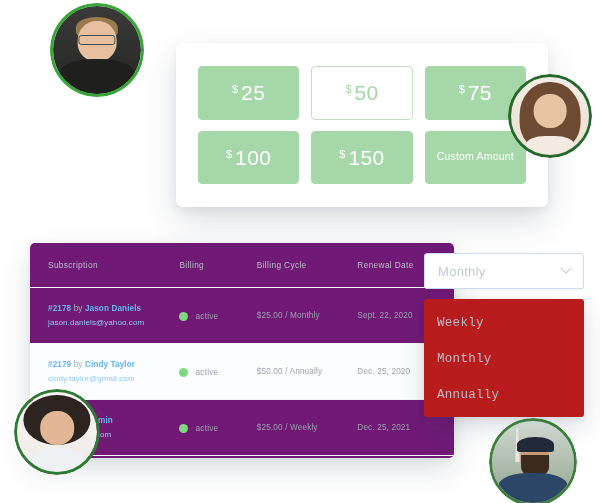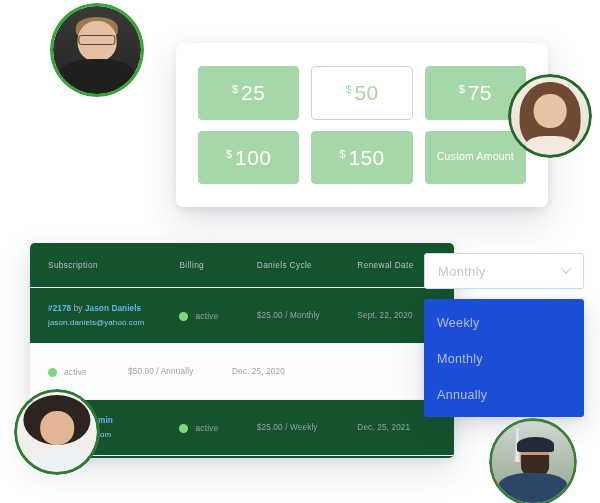--- a/index.html
+++ b/index.html
@@ -167,21 +167,21 @@
     letter-spacing: .2px;
   }
 
   
   .table-card {
     position: absolute;
     left: 30px;
     top: 243px;
     width: 424px;
     height: 215px;
-    background: #14532d;
+    background: #701a75;
     border-radius: 5px;
     box-shadow: 0 12px 30px rgba(35,50,75,0.15), 0 2px 8px rgba(35,50,75,0.07);
     z-index: 3;
     overflow: hidden;
   }
   .tbl-head {
     display: flex;
     align-items: center;
     height: 45px;
     padding: 0 0 0 18px;
@@ -283,25 +283,26 @@
     border-right: 1.3px solid #c6cbd3;
     border-bottom: 1.3px solid #c6cbd3;
     transform: rotate(45deg) translate(-2px,-2px);
     flex: none;
   }
   .select-menu {
     position: absolute;
     left: 0;
     top: 46px;
     width: 160px;
-    background: #1d4ed8;
+    background: #b91c1c;
     border-radius: 3px;
     box-shadow: 0 10px 26px rgba(35,50,75,0.17), 0 2px 7px rgba(35,50,75,0.08);
     padding: 6px 0 4px;
     box-sizing: border-box;
+    font-family: Liberation Mono, monospace;
   }
   .opt {
     height: 36px;
     display: flex;
     align-items: center;
     padding: 0 13px;
     font-size: 12.5px;
     color: #b6bcc5;
     letter-spacing: .3px;
     cursor: pointer;
@@ -414,38 +415,42 @@
       </div>
 
     </div>
   </div>
 
   <div class="table-card">
 
     <div class="tbl-head">
       <div class="th col-sub">Subscription</div>
       <div class="th col-stat">Billing</div>
-      <div class="th col-bill">Daniels Cycle</div>
+      <div class="th col-bill">Billing Cycle</div>
       <div class="th col-renew">Renewal Date</div>
     </div>
 
     <div class="tbl-row">
       <div class="col-sub">
         <div class="sub-id"><span>#2178</span> <span class="by">by</span> <span class="who">Jason Daniels</span></div>
         <div class="sub-mail">jason.daniels@yahoo.com</div>
       </div>
       <div class="col-stat status-cell">
         <span class="dot"></span>
         <span class="status-txt">active</span>
       </div>
       <div class="col-bill cell-txt">$25.00 / Monthly</div>
       <div class="col-renew cell-txt">Sept. 22, 2020</div>
     </div>
 
     <div class="tbl-row">
+      <div class="col-sub">
+        <div class="sub-id"><span>#2179</span> <span class="by">by</span> <span class="who">Cindy Taylor</span></div>
+        <div class="sub-mail">cindy.taylor@gmail.com</div>
+      </div>
       <div class="col-stat status-cell">
         <span class="dot"></span>
         <span class="status-txt">active</span>
       </div>
       <div class="col-bill cell-txt">$50.00 / Annually</div>
       <div class="col-renew cell-txt">Dec. 25, 2020</div>
     </div>
 
     <div class="tbl-row">
       <div class="col-sub">

